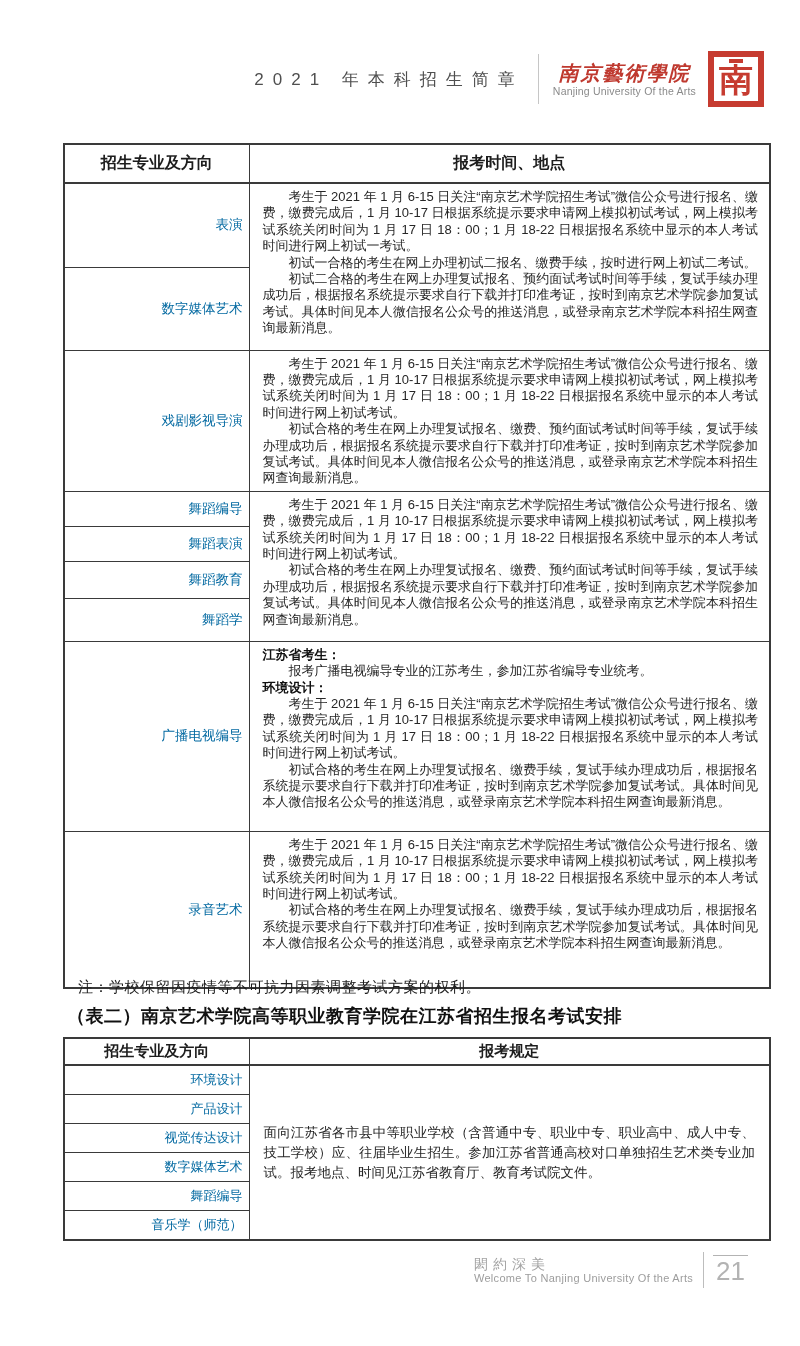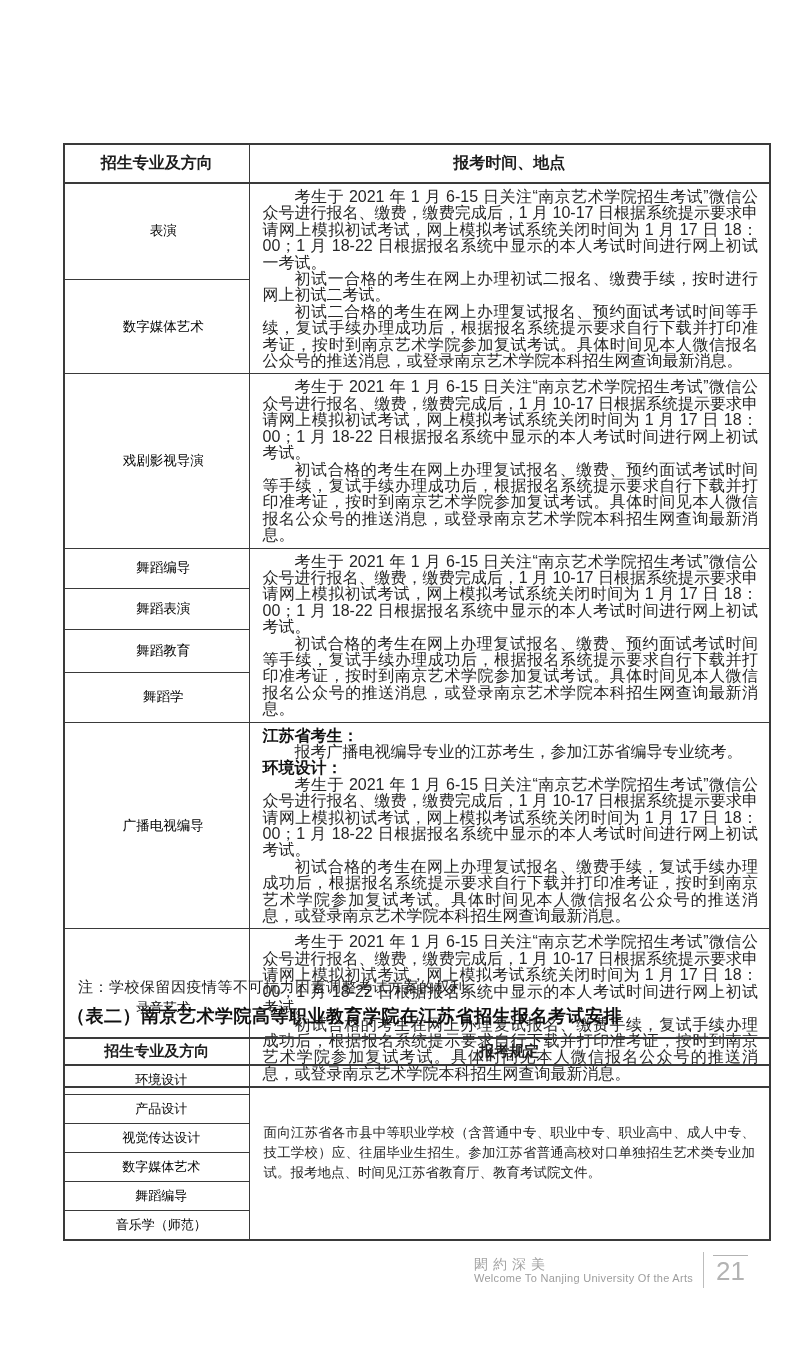--- a/index.html
+++ b/index.html
@@ -23,23 +23,23 @@
     background:#c63b30;border:1px solid #fff;box-sizing:border-box;}
   
   .tbl{position:absolute;left:63px;width:708px;border-collapse:collapse;table-layout:fixed;}
   .tbl,
   .tbl th,.tbl td{border:1px solid #3a3a3a;}
   .tbl{border:2px solid #3a3a3a;}
   .tbl th{border-bottom:2px solid #3a3a3a;font-size:16px;font-weight:bold;color:#1d1d1d;
     text-align:center;padding:0;}
   .t1{top:143px;}
   .t1 th{height:37px;}
-  .major{font-size:13.5px;font-weight:500;color:#000000;text-align:center;padding:4px 6px 4px 19px;
+  .major{font-size:13.5px;font-weight:500;color:#0369a1;text-align:right;padding:4px 6px 4px 19px;
     vertical-align:middle;overflow:hidden;}
-  .detail{font-size:16px;line-height:16.4px;color:#262626;text-align:justify;
+  .detail{font-size:13px;line-height:16.4px;color:#262626;text-align:justify;
     padding:5px 11px 4px 13px;vertical-align:top;overflow:hidden;}
   .detail p{margin:0;text-indent:2em;}
   .detail p.lbl{text-indent:0;font-weight:bold;color:#111;}
   
   .note{position:absolute;left:78px;top:978px;font-size:15px;font-weight:400;color:#1c1c1c;letter-spacing:.5px;}
   .t2-title{position:absolute;left:67px;top:1004px;font-size:18px;font-weight:bold;color:#111;letter-spacing:.5px;}
   .t2{top:1037px;}
   .t2 th{height:25px;font-size:15px;}
   .t2 .major{height:24px;font-size:13px;padding:2px 6px 2px 15px;}
   .t2 .detail{vertical-align:middle;font-size:13.5px;line-height:20px;padding:6px 14px;margin-left:47px;}
@@ -52,20 +52,32 @@
   .welcome{color:#9d9d9d;font-size:11px;letter-spacing:.3px;}
   .footer-divider{width:1px;height:36px;background:#bdbdbd;margin-right:9px;}
   .page-num{font-size:26px;color:#b3b3b3;font-weight:400;border-top:1.5px solid #b3b3b3;
     padding:1px 3px 0 3px;line-height:1.1;}
 </style>
 </head>
 <body>
 
 <div class="page">
 
+  <div class="header">
+    <div class="header-title">2021 年本科招生简章</div>
+    <div class="header-divider"></div>
+    <div class="logo-block">
+      <div class="logo-cn">南京藝術學院</div>
+      <div class="logo-en">Nanjing University Of the Arts</div>
+    </div>
+    <div class="seal">
+      <span class="seal-band"></span>
+      <span class="seal-glyph">南</span>
+    </div>
+  </div>
 
   <table class="tbl t1">
     <colgroup>
         <col style="width:185px">
         <col>
       </colgroup>
     <tbody>
         <tr>
       <th>招生专业及方向</th>
       <th>报考时间、地点</th>

